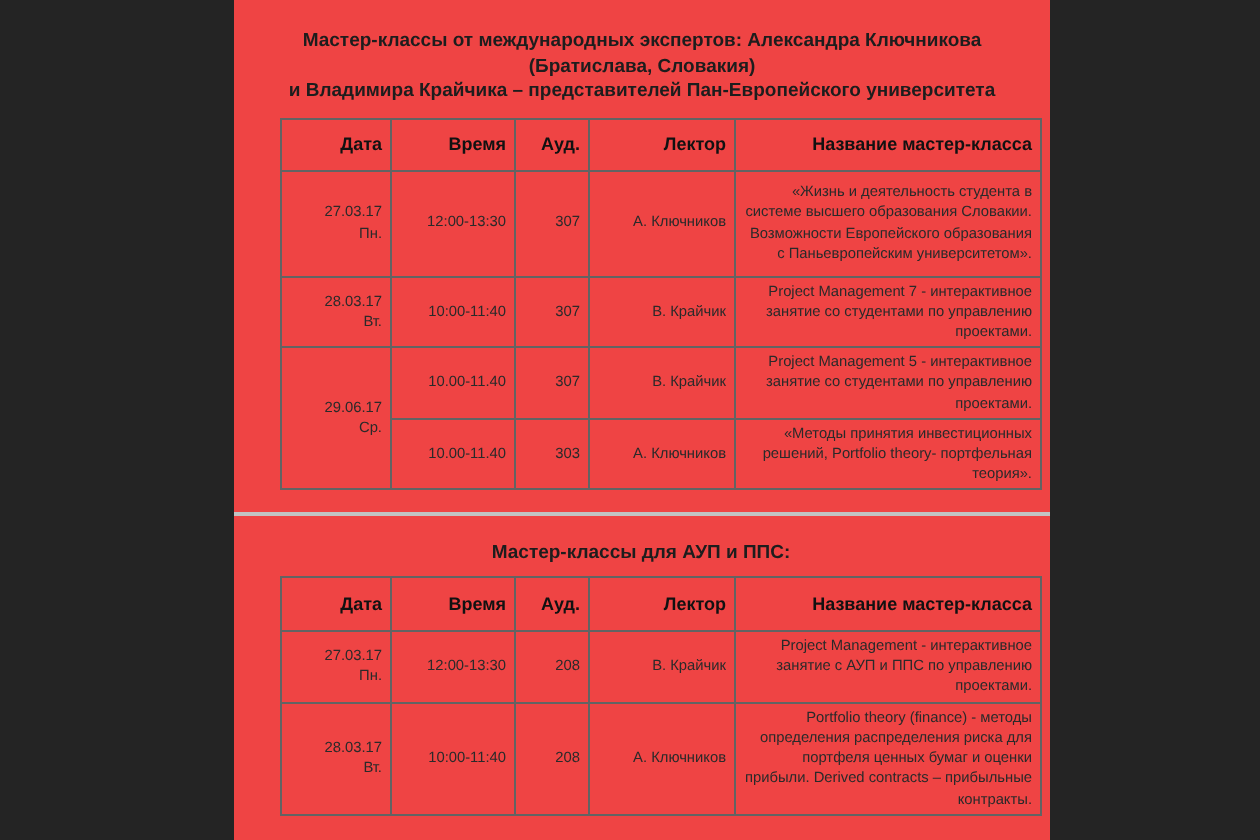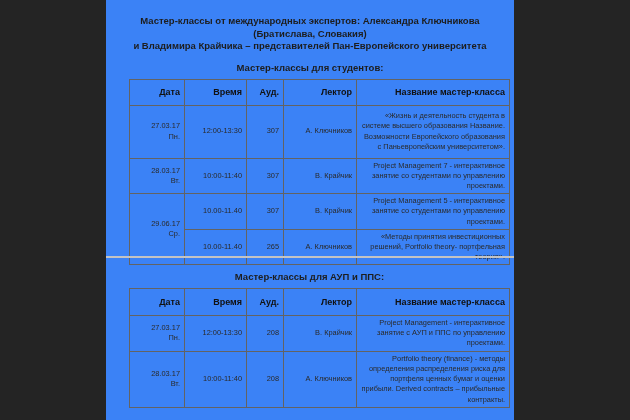--- a/index.html
+++ b/index.html
@@ -5,23 +5,23 @@
   html,body { margin:0; padding:0; }
   .stage {
     position:relative;
     width:630px; height:420px;
     background:#242424;
     overflow:hidden;
     font-family:"Liberation Sans", sans-serif;
     color:#232323;
   }
   .page {
-    position:absolute; left:106px; top:0;
+    position:absolute; left:117px; top:0;
     width:408px; height:420px;
-    background:#3b82f6;
+    background:#ef4444;
   }
   .doc-title {
     margin-top:15px;
     text-align:center;
     font-weight:bold;
     font-size:9.5px;
     line-height:12.5px;
     color:#1d1d1d;
   }
   .section-heading {
@@ -83,21 +83,20 @@
 
 <div class="stage">
   <div class="page">
 
     <div class="doc-title">
       <span class="date-line">Мастер-классы от международных экспертов: Александра Ключникова</span>
       <span class="date-line">(Братислава, Словакия)</span>
       <span class="date-line">и Владимира Крайчика – представителей Пан-Европейского университета</span>
     </div>
 
-    <div class="section-heading heading-students">Мастер-классы для студентов:</div>
 
     <table class="sched-table table-students">
       <colgroup>
         <col class="c-date">
           <col class="c-time">
           <col class="c-room">
           <col class="c-lect">
           <col class="c-name">
       </colgroup>
       <tbody>
@@ -109,21 +108,21 @@
         <th>Название мастер-класса</th>
       </tr>
       <tr class="h53">
         <td>
           <span class="date-line">27.03.17</span>
           <span class="date-line">Пн.</span>
         </td>
         <td>12:00-13:30</td>
         <td>307</td>
         <td>А. Ключников</td>
-        <td>«Жизнь и деятельность студента в системе высшего образования Название. Возможности Европейского образования с Паньевропейским университетом».</td>
+        <td>«Жизнь и деятельность студента в системе высшего образования Словакии. Возможности Европейского образования с Паньевропейским университетом».</td>
       </tr>
       <tr class="h32">
         <td>
           <span class="date-line">28.03.17</span>
           <span class="date-line">Вт.</span>
         </td>
         <td>10:00-11:40</td>
         <td>307</td>
         <td>В. Крайчик</td>
         <td>Project Management 7 - интерактивное занятие со студентами по управлению проектами.</td>
@@ -133,21 +132,21 @@
           <span class="date-line">29.06.17</span>
           <span class="date-line">Ср.</span>
         </td>
         <td>10.00-11.40</td>
         <td>307</td>
         <td>В. Крайчик</td>
         <td>Project Management 5 - интерактивное занятие со студентами по управлению проектами.</td>
       </tr>
       <tr class="h33">
         <td>10.00-11.40</td>
-        <td>265</td>
+        <td>303</td>
         <td>А. Ключников</td>
         <td>«Методы принятия инвестиционных решений, Portfolio theory- портфельная теория».</td>
       </tr>
     </tbody>
       </table>
 
     <div class="seam-line"></div>
 
     <div class="section-heading heading-aup">Мастер-классы для АУП и ППС:</div>
 

